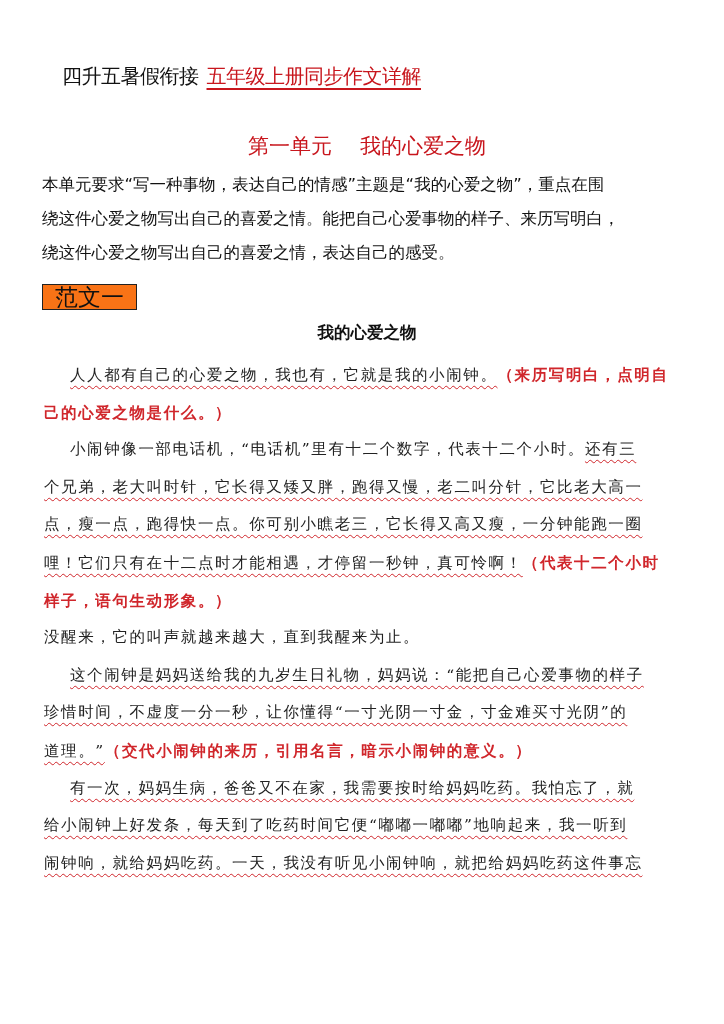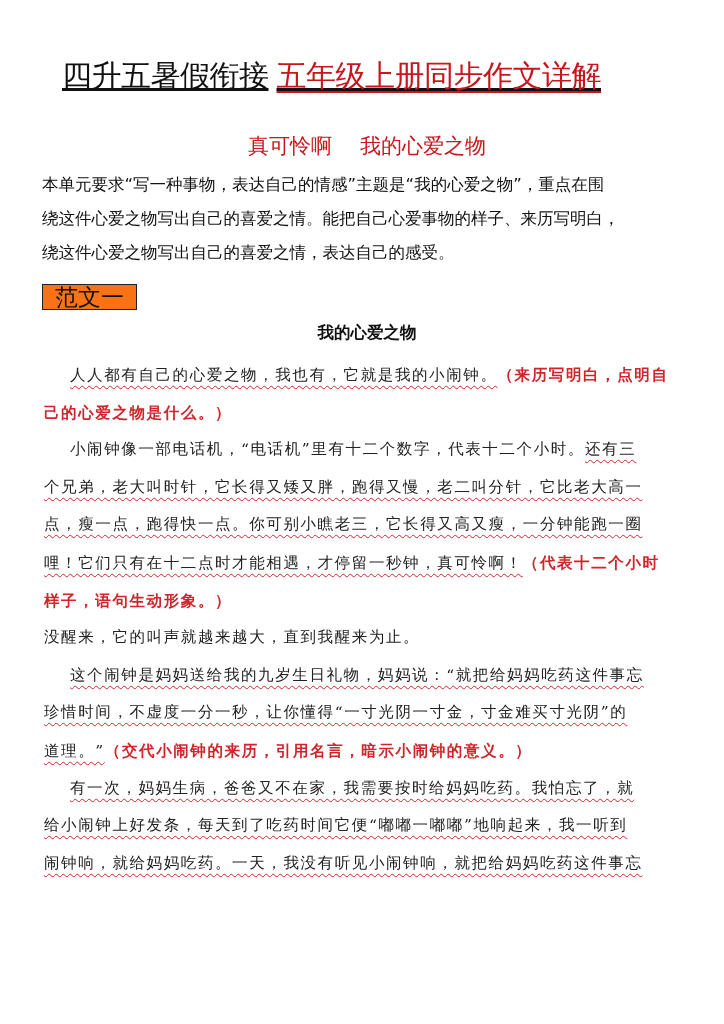--- a/index.html
+++ b/index.html
@@ -1,18 +1,18 @@
 <!DOCTYPE html>
 <html><head>
 <meta charset="utf-8">
 <style>
   html, body { margin: 0; padding: 0; background: #ffffff; }
   body { width: 724px; height: 1024px; position: relative; overflow: hidden;
          font-family: "DejaVu Sans", "Liberation Sans", sans-serif; color: #111; }
-  .title { position: absolute; top: 56px; left: 62px; font-size: 30px; line-height: 40px; white-space: nowrap; letter-spacing: -0.5px; text-decoration: underline; }
+  .title { position: absolute; top: 56px; left: 62px; font-size: 20px; line-height: 40px; white-space: nowrap; letter-spacing: -0.5px; }
   .title .black { color: #111; }
   .title .red { color: #c8161d; text-decoration: underline; text-decoration-thickness: 2px; text-underline-offset: 5px; margin-left: 8px; }
   .unit { position: absolute; top: 132px; left: 0; width: 724px; text-align: center; font-size: 21px; color: #c8161d; padding-left: 10px; box-sizing: border-box; }
   .unit .gap { display: inline-block; width: 28px; }
   .intro { position: absolute; top: 168px; left: 42px; width: 648px; font-size: 16.5px; line-height: 34px; color: #111; }
   .intro .line { display: block; white-space: nowrap; }
   .tag { position: absolute; top: 284px; left: 42px; background: #f97316; border: 1px solid #222; font-size: 23px; line-height: 24px; padding: 0 12px; color: #111; }
   .essay-title { position: absolute; top: 322px; left: 0; width: 724px; text-align: center; font-size: 16.5px; font-weight: bold; color: #111; padding-left: 10px; box-sizing: border-box; }
   .essay { position: absolute; top: 356px; left: 44px; width: 640px; font-family: "DejaVu Serif", "Liberation Serif", serif; font-size: 15.5px; line-height: 37.6px; color: #222; letter-spacing: 1.6px; }
   .essay .line { display: block; white-space: nowrap; height: 37.6px; }
@@ -21,21 +21,21 @@
   .note { color: #d0262b; font-weight: bold; }
 </style>
 </head>
 <body>
 
 <div class="title">
   <span class="black">四升五暑假衔接</span><span class="red">五年级上册同步作文详解</span>
 </div>
 
 <div class="unit">
-  <span>真可怜啊</span><span class="gap"></span><span>我的心爱之物</span>
+  <span>第一单元</span><span class="gap"></span><span>我的心爱之物</span>
 </div>
 
 <div class="intro">
   <span class="line">本单元要求“写一种事物，表达自己的情感”主题是“我的心爱之物”，重点在围</span>
   <span class="line">绕这件心爱之物写出自己的喜爱之情。能把自己心爱事物的样子、来历写明白，</span>
   <span class="line">绕这件心爱之物写出自己的喜爱之情，表达自己的感受。</span>
 </div>
 
 <div class="tag">范文一</div>
 
@@ -47,20 +47,20 @@
   <span class="line"><span class="note">己的心爱之物是什么。）</span></span>
 
   <span class="line indent"><span>小闹钟像一部电话机，“电话机”里有十二个数字，代表十二个小时。</span><span class="u">还有三</span></span>
   <span class="line"><span class="u">个兄弟，老大叫时针，它长得又矮又胖，跑得又慢，老二叫分针，它比老大高一</span></span>
   <span class="line"><span class="u">点，瘦一点，跑得快一点。你可别小瞧老三，它长得又高又瘦，一分钟能跑一圈</span></span>
   <span class="line"><span class="u">哩！它们只有在十二点时才能相遇，才停留一秒钟，真可怜啊！</span><span class="note">（代表十二个小时</span></span>
   <span class="line"><span class="note">样子，语句生动形象。）</span></span>
 
   <span class="line">没醒来，它的叫声就越来越大，直到我醒来为止。</span>
 
-  <span class="line indent"><span class="u">这个闹钟是妈妈送给我的九岁生日礼物，妈妈说：“就把给妈妈吃药这件事忘</span></span>
+  <span class="line indent"><span class="u">这个闹钟是妈妈送给我的九岁生日礼物，妈妈说：“能把自己心爱事物的样子</span></span>
   <span class="line"><span class="u">珍惜时间，不虚度一分一秒，让你懂得“一寸光阴一寸金，寸金难买寸光阴”的</span></span>
   <span class="line"><span class="u">道理。”</span><span class="note">（交代小闹钟的来历，引用名言，暗示小闹钟的意义。）</span></span>
 
   <span class="line indent"><span class="u">有一次，妈妈生病，爸爸又不在家，我需要按时给妈妈吃药。我怕忘了，就</span></span>
   <span class="line"><span class="u">给小闹钟上好发条，每天到了吃药时间它便“嘟嘟一嘟嘟”地响起来，我一听到</span></span>
   <span class="line"><span class="u">闹钟响，就给妈妈吃药。一天，我没有听见小闹钟响，就把给妈妈吃药这件事忘</span></span>
 </div>
 
 </body></html>

